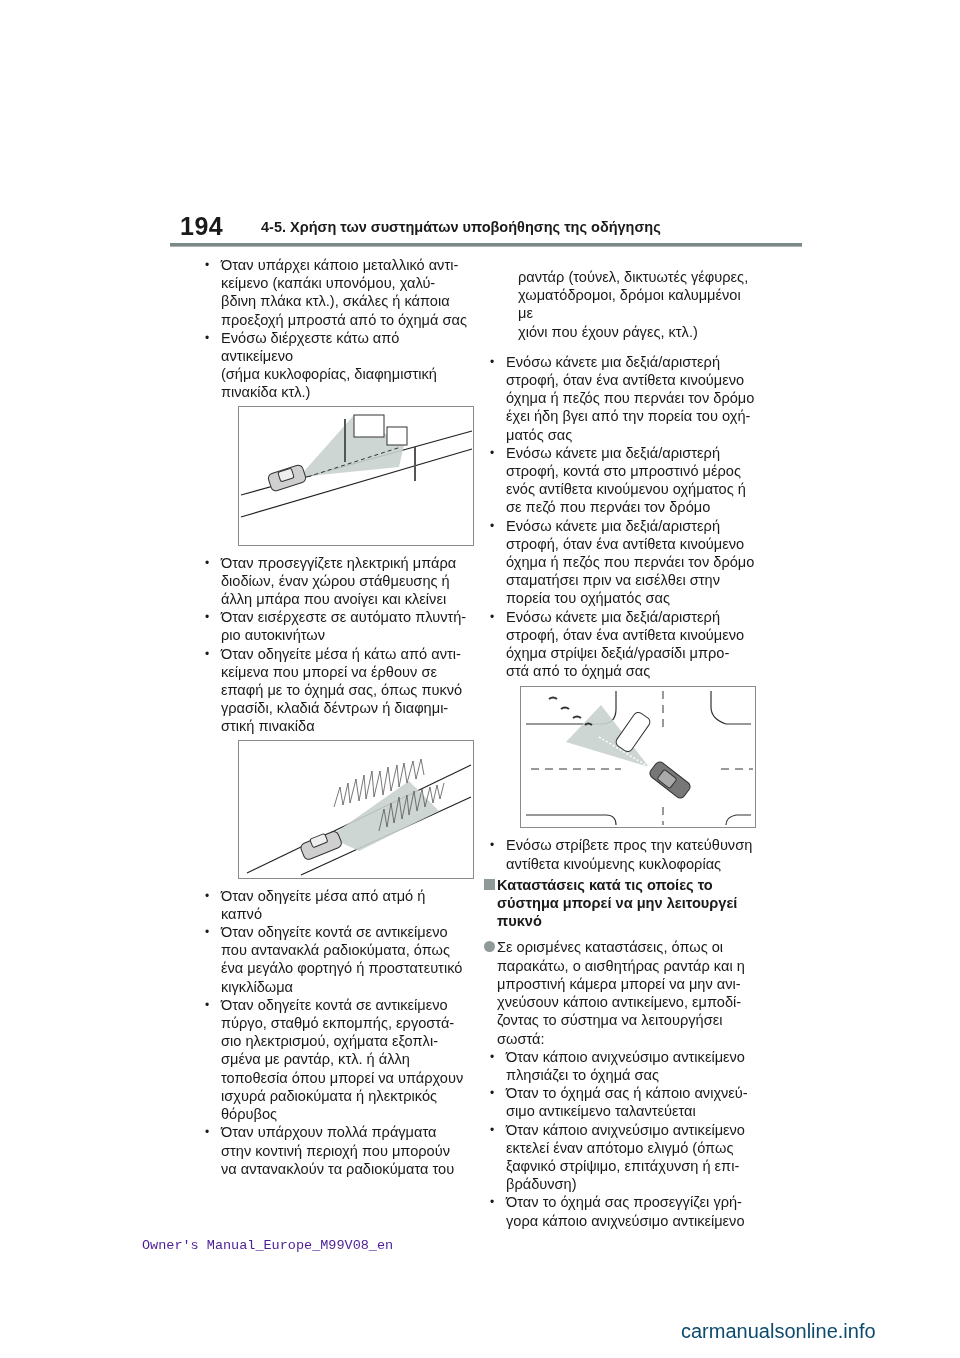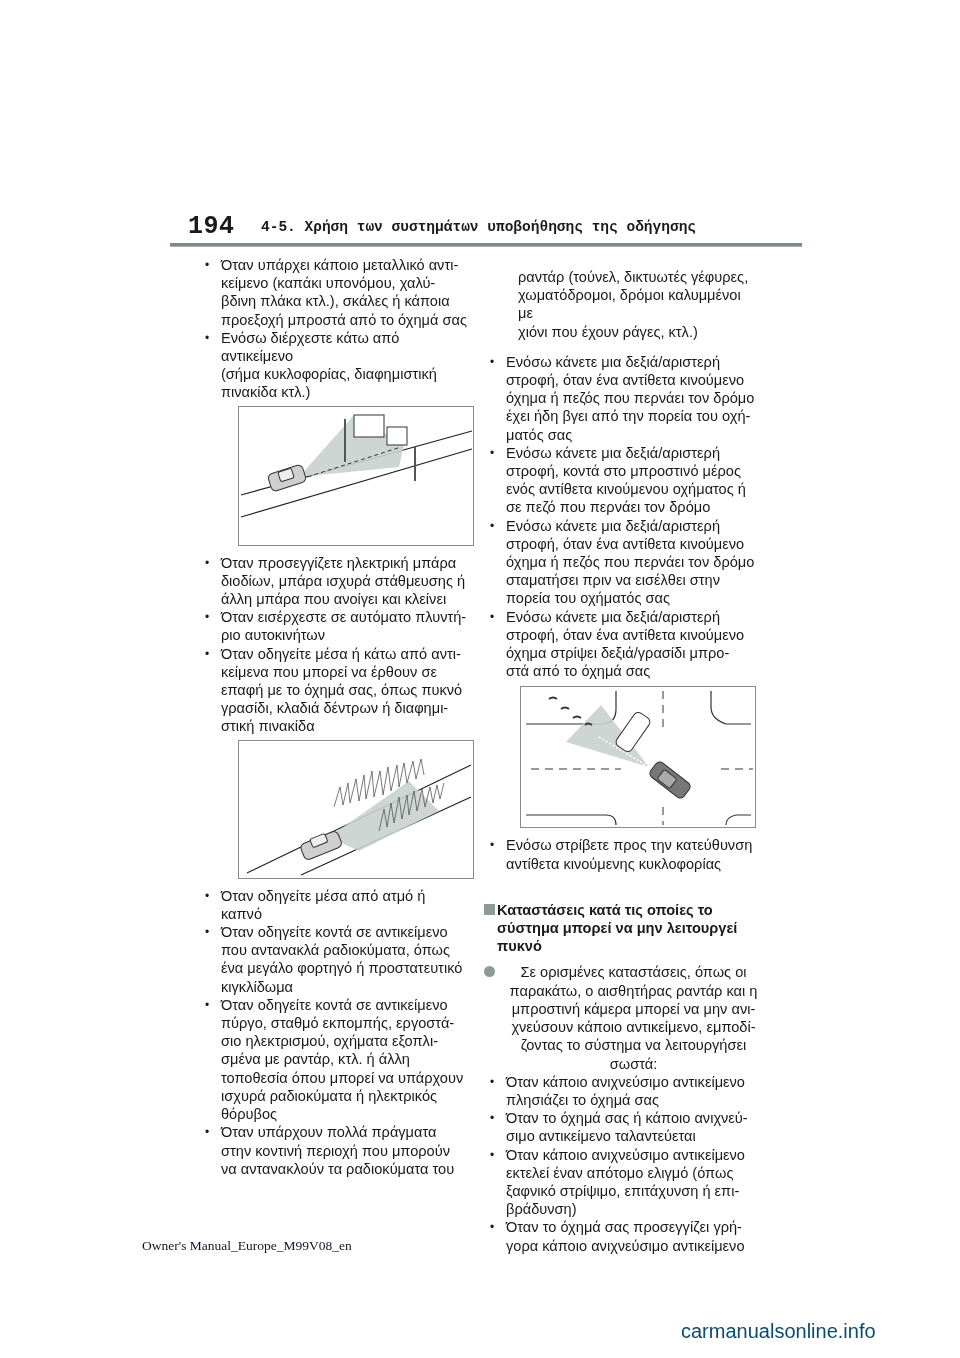--- a/index.html
+++ b/index.html
@@ -1,28 +1,28 @@
 <!DOCTYPE html>
 <html><head>
   <meta charset="utf-8">
   <style>
     html, body { margin: 0; padding: 0; background: #ffffff; }
     body {
       width: 960px; height: 1358px; position: relative; overflow: hidden;
       font-family: "Liberation Sans", sans-serif; color: #1a1a1a;
     }
     .page-number {
-      position: absolute; left: 188px; top: 212px;
+      position: absolute; left: 180px; top: 212px;
       font-size: 25px; font-weight: bold; letter-spacing: 0.5px;
-      font-family: Liberation Mono, monospace;
+      font-family: Liberation Sans, sans-serif;
     }
     .header-title {
       position: absolute; left: 261px; top: 219px;
       font-size: 14.5px; font-weight: bold;
-      font-family: Liberation Mono, monospace;
+      font-family: Liberation Sans, sans-serif;
     }
     .header-rule {
       position: absolute; left: 170px; top: 243px; width: 632px; height: 3px;
       background: #7b8a87; border-bottom: 1px solid #a9b4b2;
     }
     .col { position: absolute; font-size: 14.6px; line-height: 18.2px; }
     .col-left { left: 205px; width: 270px; top: 256px; }
     .col-right { left: 490px; width: 280px; top: 256px; }
     .bullet {
       position: relative; padding-left: 16px; margin: 0;
@@ -33,35 +33,35 @@
     .cont { padding-left: 16px; margin: 12px; }
     .figure {
       border: 1px solid #8a8a8a; background: #ffffff; margin: 0; position: relative;
     }
     .fig1 { width: 234px; height: 138px; margin: 4px 0 8px 33px; }
     .fig2 { width: 234px; height: 137px; margin: 4px 0 8px 33px; }
     .fig3 { width: 234px; height: 140px; margin: 6px 0 8px 30px; }
     .figure svg { display: block; width: 100%; height: 100%; }
     .section-heading {
       position: relative; padding-left: 13px; font-weight: bold; font-size: 14.6px;
-      line-height: 18.2px; margin: 28px 0 8px -6px;
+      line-height: 18.2px; margin: 3px 0 8px -6px;
     }
     .section-heading .square {
       position: absolute; left: 0; top: 3px; width: 11px; height: 11px; background: #8e9a98;
     }
     .circle-para {
-      position: relative; padding-left: 13px; margin: 0 0 0 -6px; text-align: center;
+      position: relative; padding-left: 13px; margin: 0 0 0 -6px;
     }
     .circle-para .circle {
       position: absolute; left: 0; top: 3px; width: 11px; height: 11px; border-radius: 50%;
       background: #8e9a98;
     }
     .footer-manual {
       position: absolute; left: 142px; top: 1238px; font-size: 13.5px;
-      font-family: Liberation Serif, serif; color: #0f172a;
+      font-family: Liberation Mono, monospace; color: #4c1d95;
     }
     .watermark {
       position: absolute; left: 681px; top: 1320px; font-size: 20px; color: #0c4a6e;
       font-family: "Liberation Sans", sans-serif;
     }
   </style>
 </head>
 <body>
 
 <div class="page-number">194</div>
@@ -99,21 +99,21 @@
         <rect x="30" y="62" width="36" height="18" rx="5" fill="#cfcfcf" stroke="#333" transform="rotate(-18 48 71)"></rect>
         <rect x="40" y="63" width="14" height="10" rx="2" fill="#eee" stroke="#333" transform="rotate(-18 47 68)"></rect>
       </g>
     </svg>
   </div>
 
   <div>
       <div class="bullet">
         <span class="dot">•</span>
         <div>Όταν προσεγγίζετε ηλεκτρική μπάρα</div>
-        <div>διοδίων, μπάρα ισχυρά στάθμευσης ή</div>
+        <div>διοδίων, έναν χώρου στάθμευσης ή</div>
         <div>άλλη μπάρα που ανοίγει και κλείνει</div>
       </div>
       <div class="bullet">
         <span class="dot">•</span>
         <div>Όταν εισέρχεστε σε αυτόματο πλυντή-</div>
         <div>ριο αυτοκινήτων</div>
       </div>
       <div class="bullet">
         <span class="dot">•</span>
         <div>Όταν οδηγείτε μέσα ή κάτω από αντι-</div>

